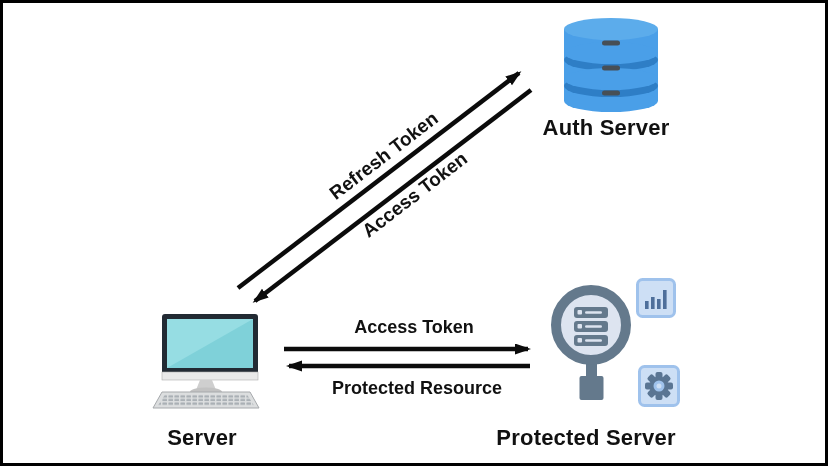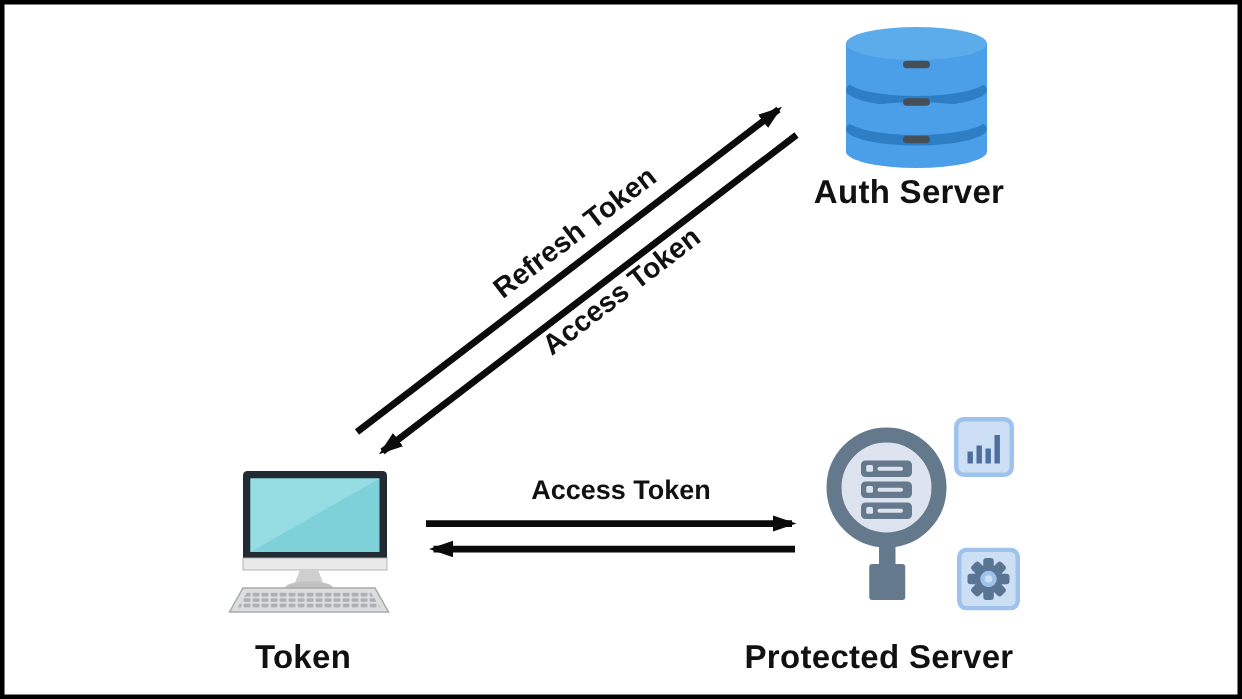--- a/index.html
+++ b/index.html
@@ -59,21 +59,21 @@
     <polygon points="50,68 62,68 66,78 46,78" fill="#CFCFCF"></polygon>
     <ellipse cx="56" cy="80" rx="16" ry="4.5" fill="#C2C2C2"></ellipse>
     <defs>
       <pattern id="kb" x="0" y="0" width="6" height="3.6" patternUnits="userSpaceOnUse">
         <rect x="0.4" y="0.4" width="4.6" height="2.4" rx="0.5" fill="#AAB0B5"></rect>
       </pattern>
     </defs>
     <polygon points="12,80 100,80 109,96 3,96" fill="#DCDEDF" stroke="#A6A9AC" stroke-width="1"></polygon>
     <polygon points="15,82.5 97,82.5 104,93.5 8,93.5" fill="url(#kb)"></polygon>
   </svg>
-  <div class="node-label" style="left:202px;top:438px">Token</div>
+  <div class="node-label" style="left:202px;top:438px">Server</div>
 
   <svg class="abs" style="left:550px;top:284px" width="84" height="122" viewBox="0 0 84 122">
     <rect class="slate" x="36" y="78" width="11" height="16"></rect>
     <rect class="slate" x="29.5" y="92" width="24" height="24" rx="2"></rect>
     <circle cx="41" cy="41" r="35" class="lens" stroke="#64798C" stroke-width="10"></circle>
     <g>
       <rect class="slate" x="24" y="23" width="34" height="11" rx="3"></rect>
       <rect class="slate" x="24" y="37" width="34" height="11" rx="3"></rect>
       <rect class="slate" x="24" y="51" width="34" height="11" rx="3"></rect>
       <rect class="lens" x="27.5" y="26" width="4.5" height="4.5" rx="1"></rect>
@@ -103,14 +103,15 @@
       <circle cx="21" cy="21" r="9.5"></circle>
     </g>
     <circle cx="21" cy="21" r="4" class="tile" stroke="none" fill="#CDDFF5"></circle>
   </svg>
 
   <div class="node-label" style="left:586px;top:438px">Protected Server</div>
 
   <div class="edge-label diag" style="left:384px;top:156px">Refresh Token</div>
   <div class="edge-label diag" style="left:415px;top:195px">Access Token</div>
   <div class="edge-label" style="left:414px;top:327px">Access Token</div>
+  <div class="edge-label" style="left:417px;top:388px">Protected Resource</div>
 
 </div>
 
 </body></html>

